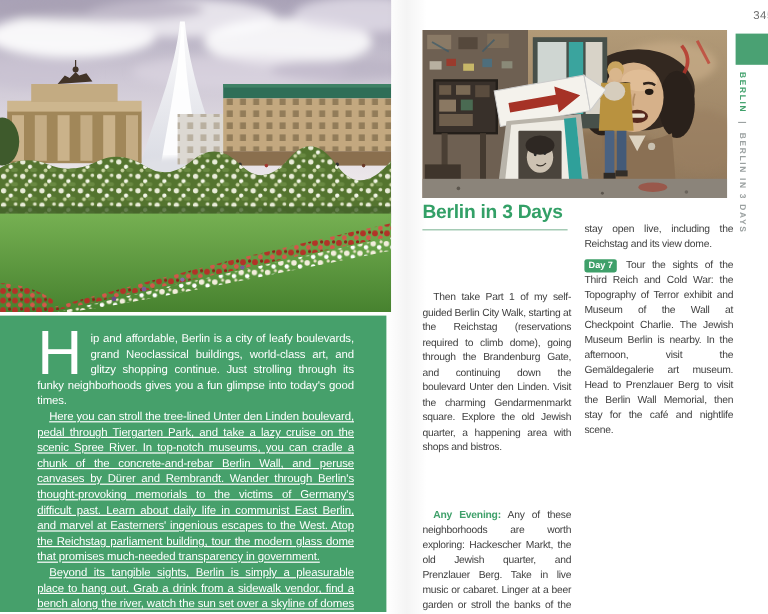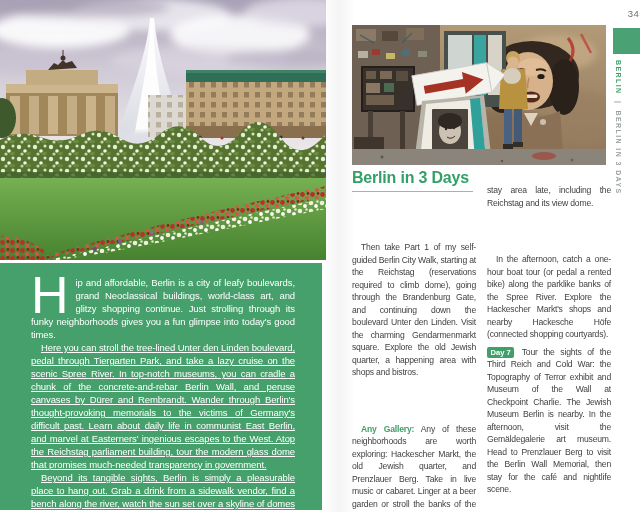--- a/index.html
+++ b/index.html
@@ -286,20 +286,19 @@
       <circle cx="30" cy="132" r="1.5" fill="#5c564e"></circle>
       <circle cx="220" cy="135" r="1.5" fill="#6a645c"></circle>
       <circle cx="150" cy="136" r="1.2" fill="#5c564e"></circle>
     </svg>
   </div>
 
   <h1 class="itin-heading">Berlin in 3 Days</h1>
 
   <div class="col" id="col1">
       <p class="ind ">Then take Part 1 of my self-guided Berlin City Walk, starting at the Reichstag (reservations required to climb dome), going through the Brandenburg Gate, and continuing down the boulevard Unter den Linden. Visit the charming Gendarmenmarkt square. Explore the old Jewish quarter, a happening area with shops and bistros.</p>
-      <p class="ind "><span class="lead">Any Gallery:</span> Any of these neighborhoods are worth exploring: Hackescher Markt, the old Jewish quarter, and Prenzlauer Berg. Take in live music or cabaret. Linger at a beer garden or stroll the banks of the Spree River. Or even continue your sightseeing—a number of sights</p>
+      <p class="ind "><span class="lead">Any Evening:</span> Any of these neighborhoods are worth exploring: Hackescher Markt, the old Jewish quarter, and Prenzlauer Berg. Take in live music or cabaret. Linger at a beer garden or stroll the banks of the Spree River. Or even continue your sightseeing—a number of sights</p>
     </div>
   <div class="col" id="col2">
-      <p class="">stay area late, including the Reichstag and its view dome.</p>
-      <p class="ind ">In the afternoon, catch a one-hour boat tour (or pedal a rented bike) along the parklike banks of the Spree River. Explore the Hackescher Markt's shops and nearby Hackesche Höfe (connected shopping courtyards).</p>
+      <p class="">stay open live, including the Reichstag and its view dome.</p>
       <p class="day"><span class="badge">Day 7</span> Tour the sights of the Third Reich and Cold War: the Topography of Terror exhibit and Museum of the Wall at Checkpoint Charlie. The Jewish Museum Berlin is nearby. In the afternoon, visit the Gemäldegalerie art museum. Head to Prenzlauer Berg to visit the Berlin Wall Memorial, then stay for the café and nightlife scene.</p>
     </div>
 </div>
 
 </body></html>

